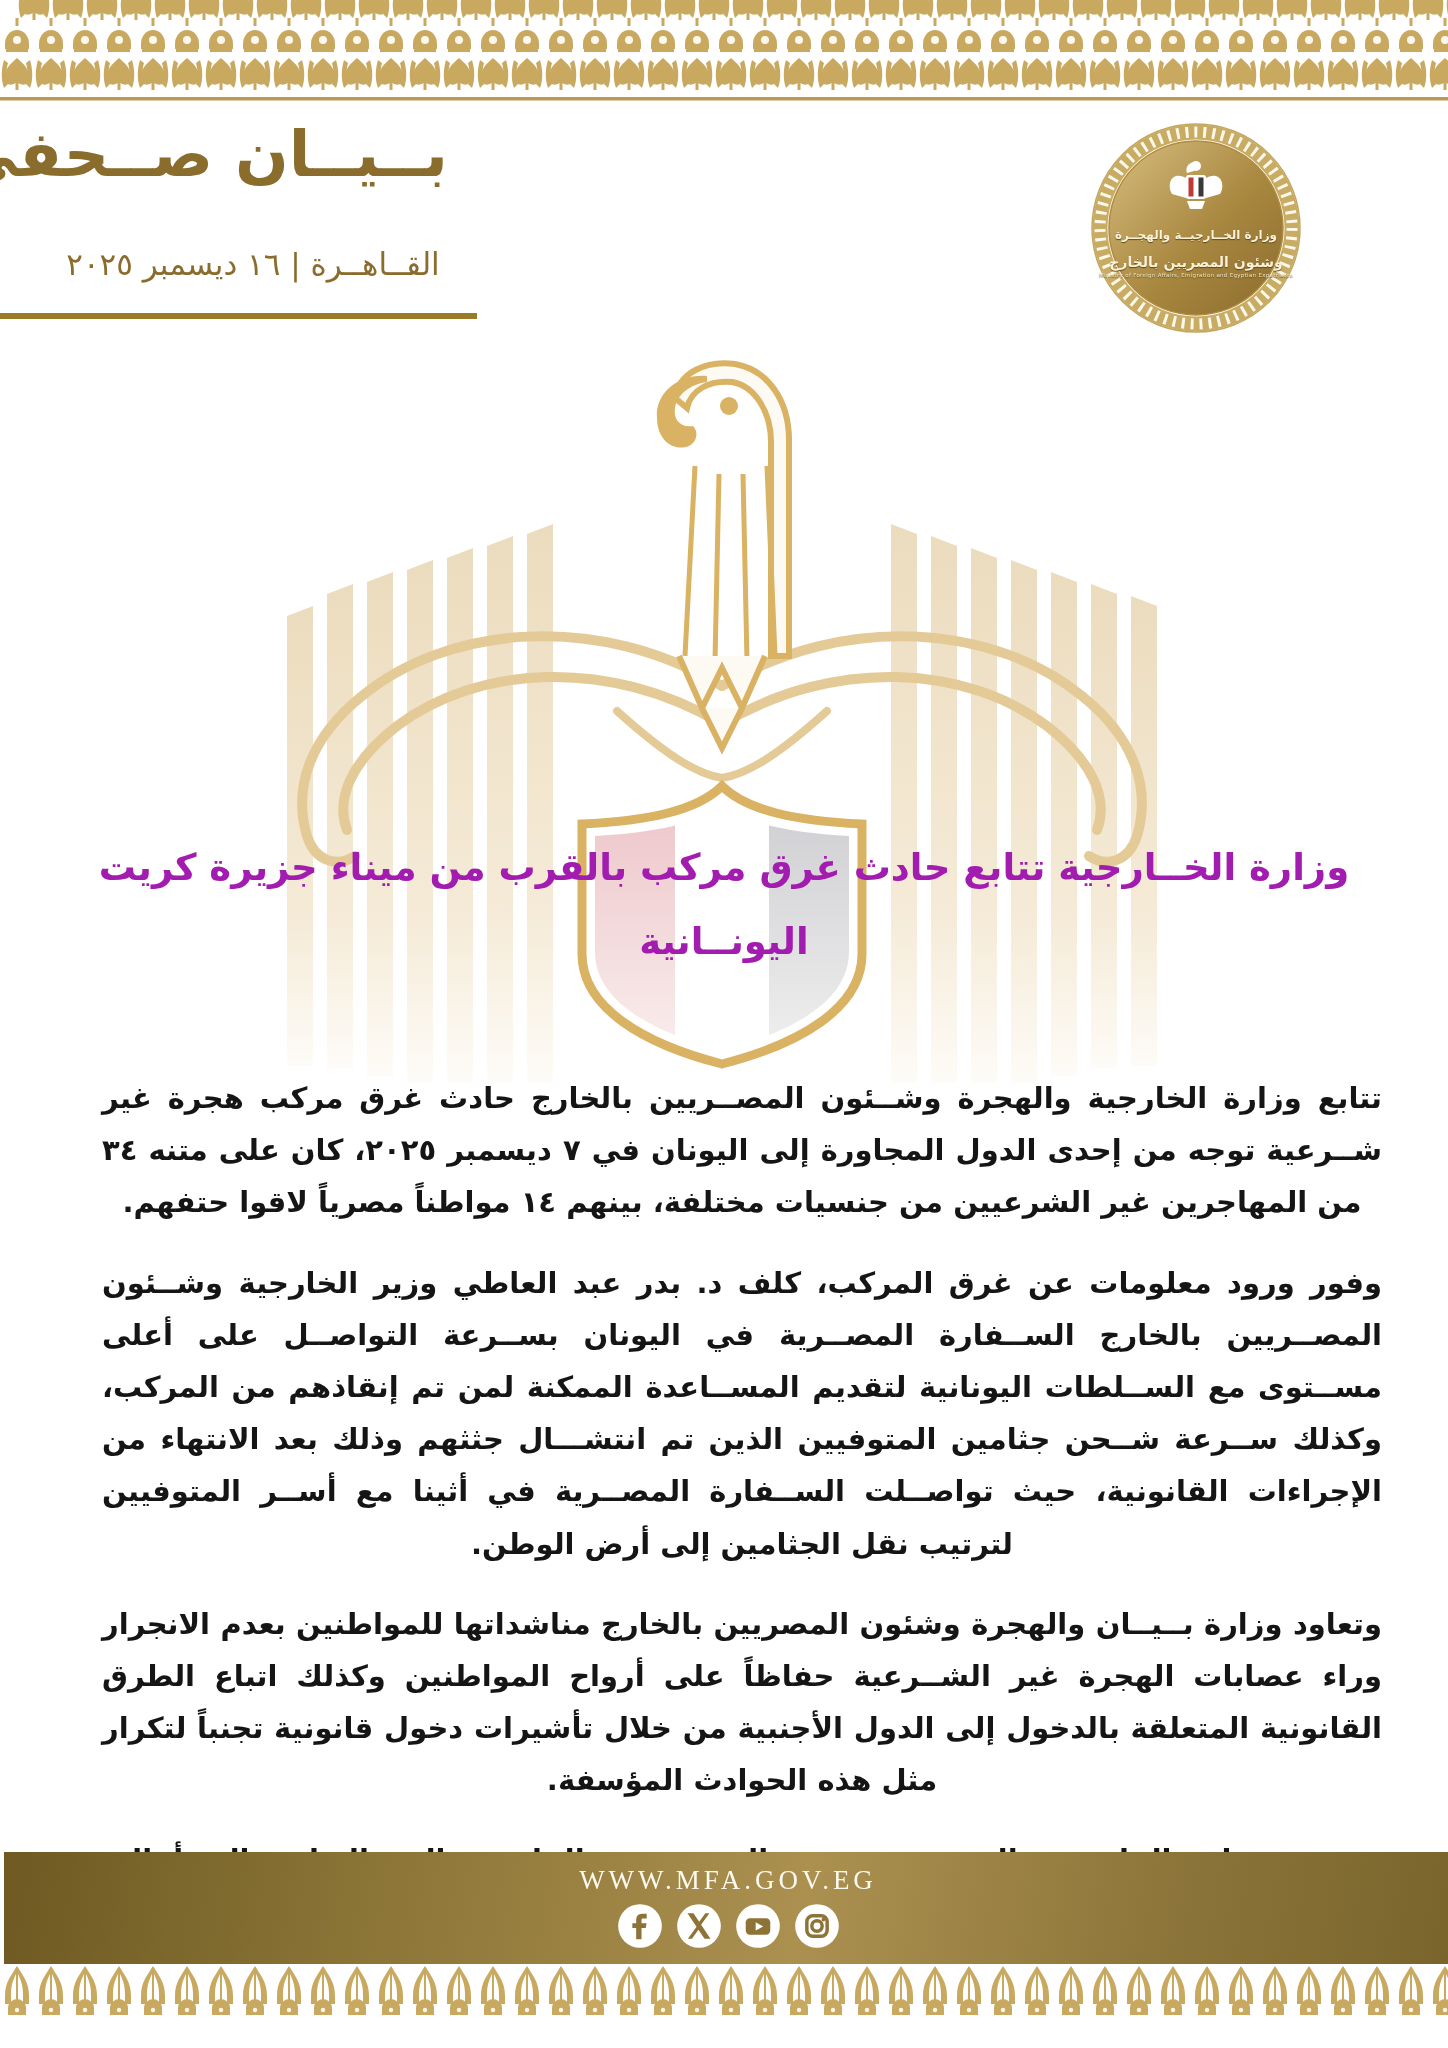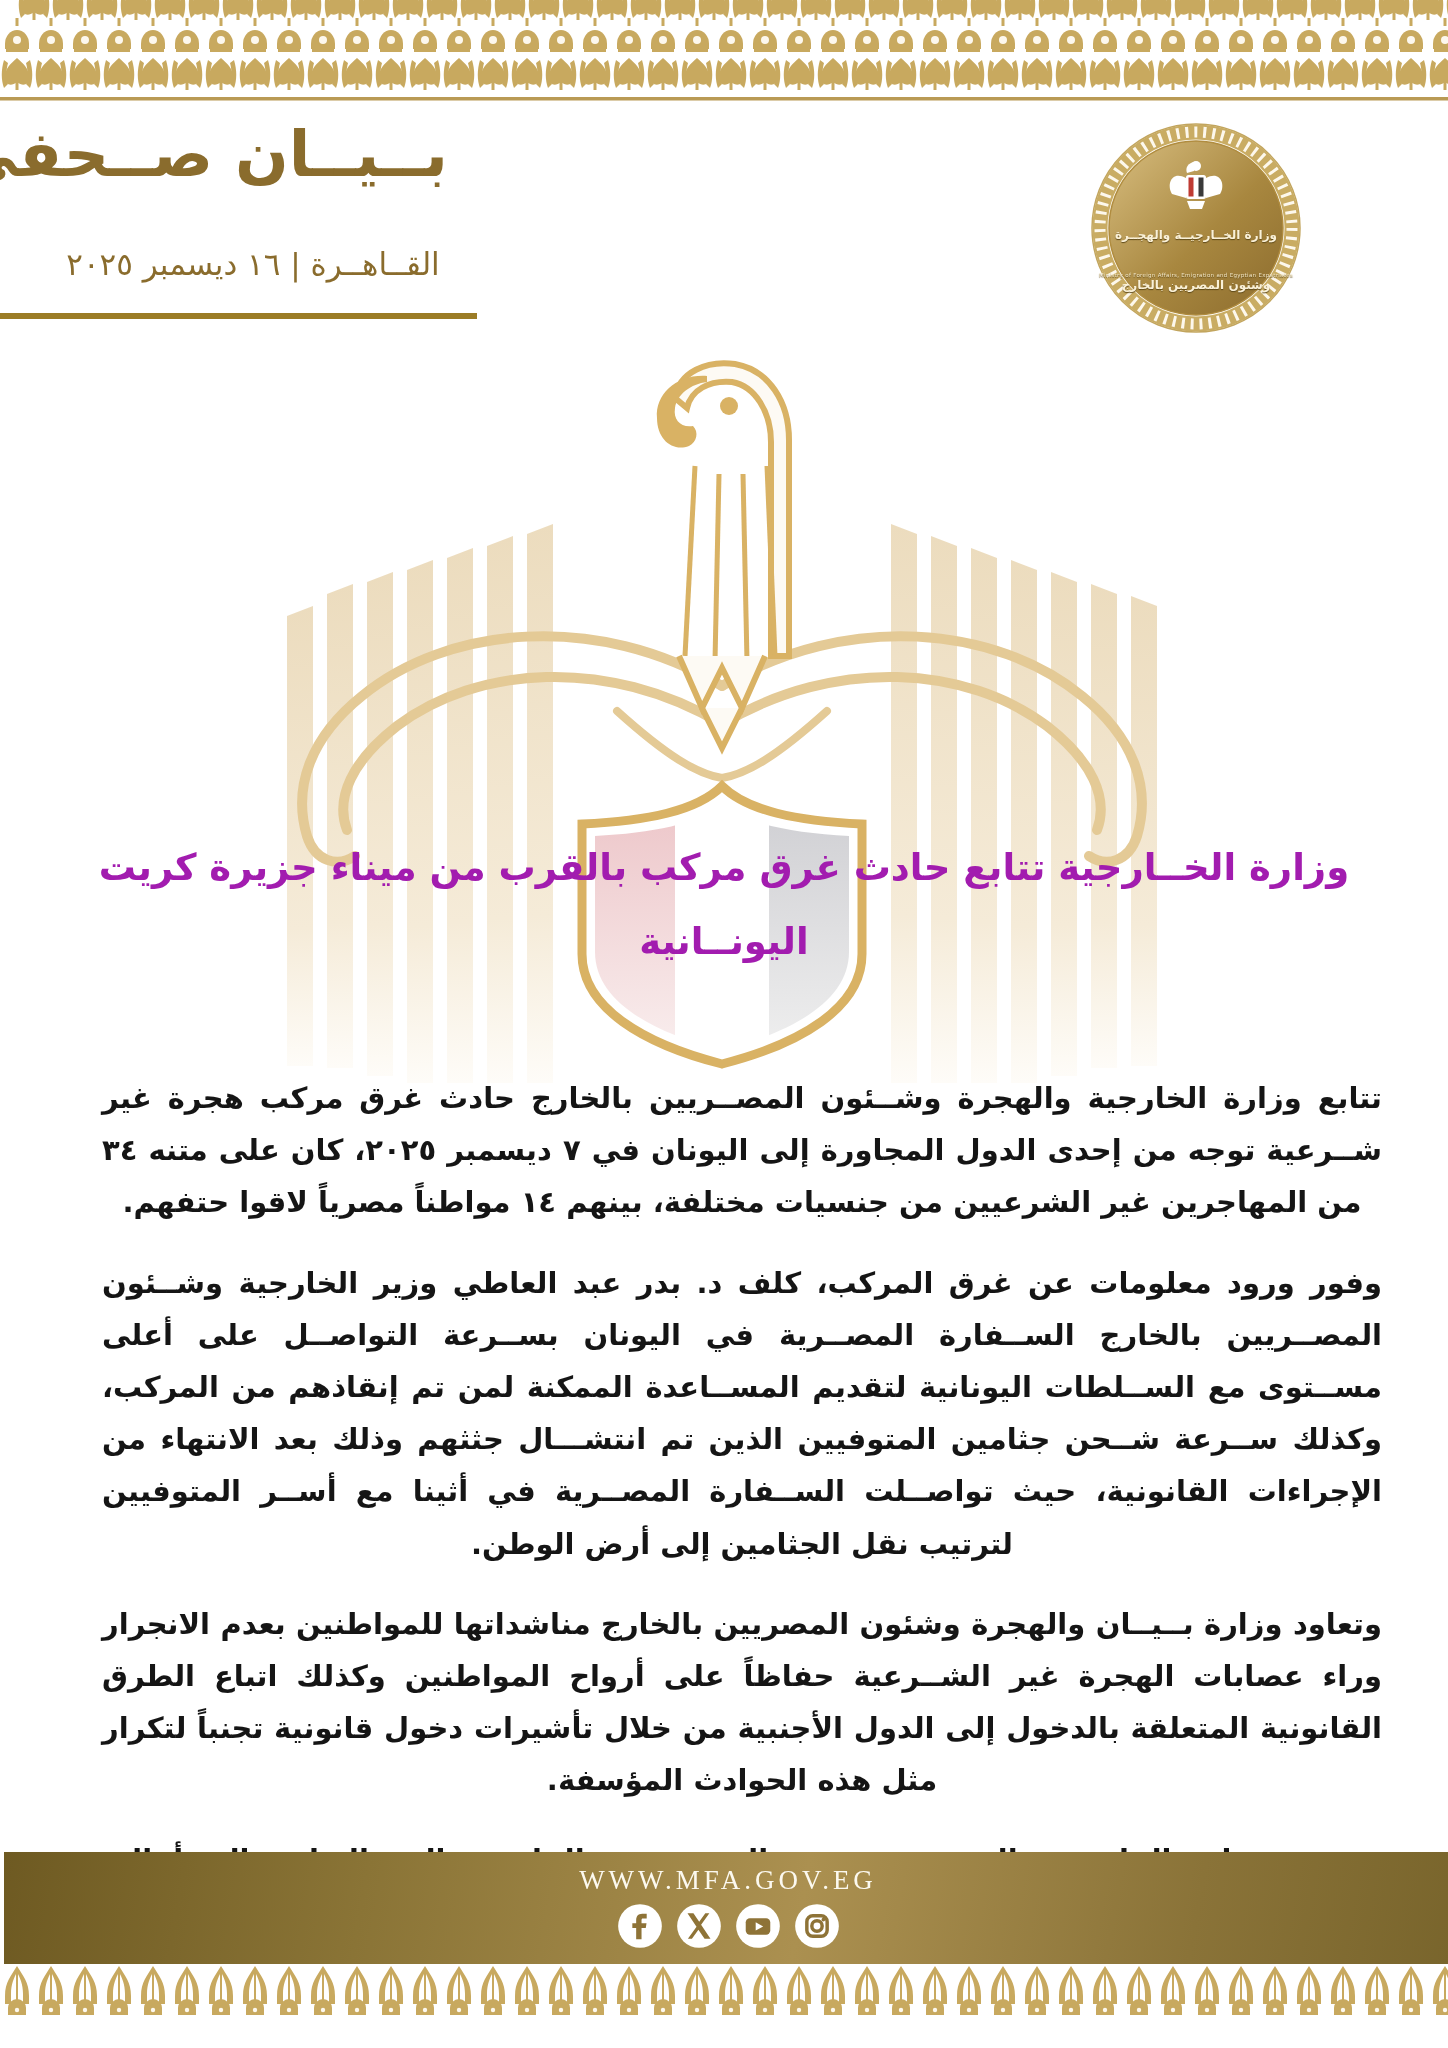--- a/index.html
+++ b/index.html
@@ -11,21 +11,21 @@
              font-size:63px;font-weight:bold;color:#8a6c2d;direction:rtl;white-space:nowrap;}
   .dateline{position:absolute;top:246px;left:58px;width:390px;text-align:center;
             font-size:31px;font-weight:normal;color:#8a6c2d;direction:rtl;}
   .gold-rule{position:absolute;top:313px;left:0;width:477px;height:6px;background:#9b7c26;}
   
   .seal{position:absolute;left:1090px;top:122px;width:212px;height:212px;}
   .seal svg{position:absolute;inset:0;}
   .seal-txt{position:absolute;left:0;width:100%;text-align:center;direction:rtl;
             color:#faf1d8;text-shadow:0 1px 1px #5f4a1a;}
   .seal-l1{top:106px;font-size:12px;font-weight:bold;}
-  .seal-l2{top:132px;font-size:12px;font-weight:bold;margin-top:24px;}
+  .seal-l2{top:132px;font-size:14px;font-weight:bold;}
   .seal-l3{top:150px;font-size:5.5px;letter-spacing:.3px;direction:ltr;color:#f3e7c6;}
   
   .watermark{position:absolute;left:277px;top:356px;width:890px;height:727px;z-index:0;}
   
   .headline{position:absolute;top:800px;left:60px;width:1328px;z-index:2;text-align:center;
             color:#a21caf;font-size:37px;font-weight:bold;line-height:2.0;direction:rtl;}
   .bodytext{position:absolute;top:1072px;left:84px;width:1280px;z-index:2;direction:rtl;
             text-align:justify;text-align-last:center;font-size:29px;font-weight:bold;
             color:#151515;line-height:1.8;margin-left:18px;}
   .bodytext p{margin:0 0 28px 0;}

